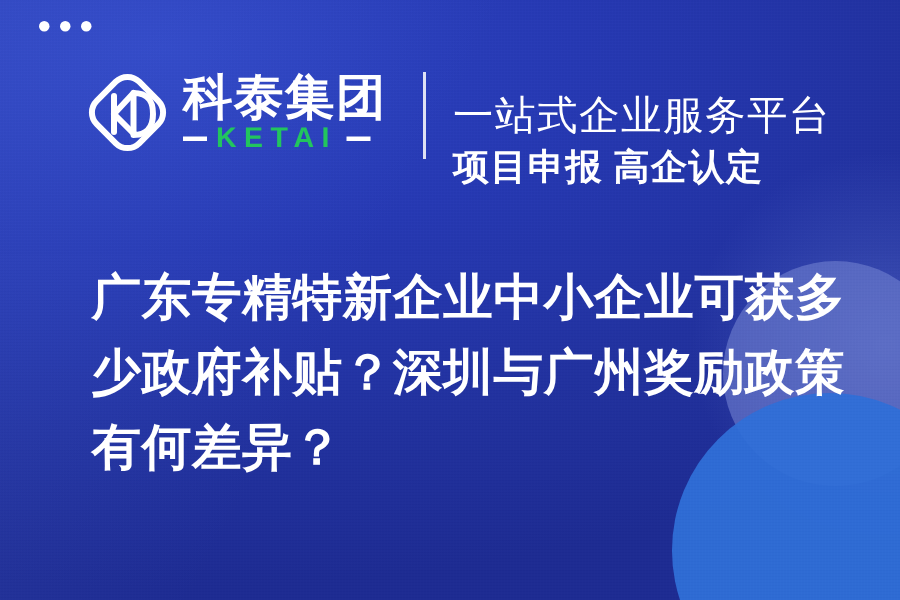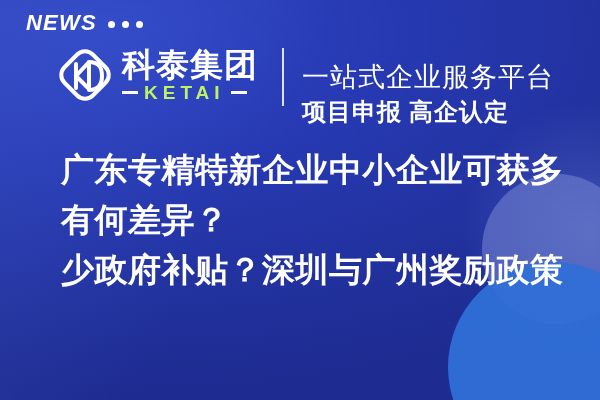--- a/index.html
+++ b/index.html
@@ -127,21 +127,21 @@
     gap: 6px;
     margin-top: 2px;
   }
   .brand-rule {
     height: 3px;
     width: 16px;
     background: #ffffff;
     flex: none;
   }
   .brand-en {
-    color: #bef264;
+    color: #22c55e;
     font-size: 19px;
     font-weight: 700;
     letter-spacing: 5px;
     line-height: 1;
     white-space: nowrap;
   }
 
   .brand-divider {
     position: absolute;
     left: 282px;
@@ -175,21 +175,21 @@
     letter-spacing: 1px;
     line-height: 1.1;
     margin-top: 6px;
     white-space: nowrap;
   }
 
   
   .headline {
     position: absolute;
     left: 61px;
-    top: 145px;
+    top: 174px;
     width: 510px;
     z-index: 5;
     font-family: Liberation Serif, serif;
   }
   .headline-line {
     color: #ffffff;
     font-size: 33px;
     font-weight: 700;
     line-height: 50px;
     letter-spacing: .5px;
@@ -202,21 +202,20 @@
 <div class="canvas">
 
   <div class="bg-base"></div>
   <div class="blob blob-soft"></div>
   <div class="blob blob-lilac"></div>
   <div class="blob blob-azure"></div>
   <div class="bg-sheen"></div>
   <div class="noise"></div>
 
   <div class="eyebrow">
-    <span class="eyebrow-word">NEWS</span>
     <span class="eyebrow-dots">
       <i></i>
         <i></i>
         <i></i>
     </span>
   </div>
 
   <div class="brand">
     <svg class="brand-mark" viewBox="0 0 58 62" aria-hidden="true">
       <g transform="rotate(-45 29 31)">
@@ -238,17 +237,17 @@
 
   <div class="brand-divider"></div>
 
   <div class="slogan">
     <div class="slogan-main">一站式企业服务平台</div>
     <div class="slogan-sub">项目申报 高企认定</div>
   </div>
 
   <div class="headline">
     <div class="headline-line">广东专精特新企业中小企业可获多</div>
+    <div class="headline-line">少政府补贴？深圳与广州奖励政策</div>
     <div class="headline-line">有何差异？</div>
-    <div class="headline-line">少政府补贴？深圳与广州奖励政策</div>
   </div>
 
 </div>
 
 </body></html>

